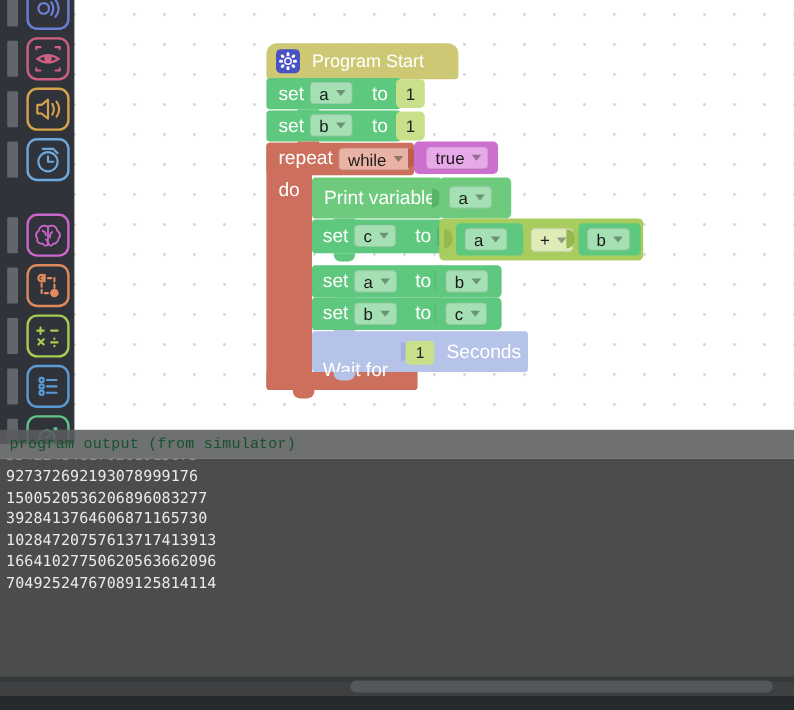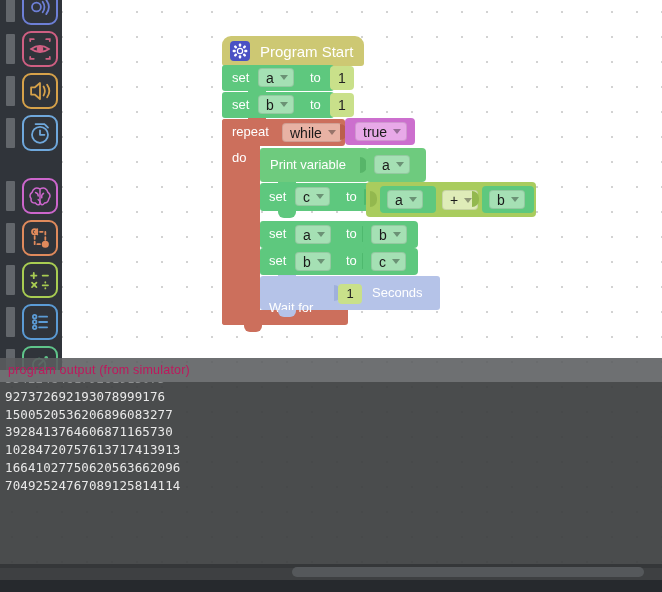--- a/index.html
+++ b/index.html
@@ -38,21 +38,21 @@
     position:absolute;left:22px;top:3px;width:36px;height:36px;
     border:2px solid currentColor;border-radius:9px;
     box-sizing:border-box;
   }
   .sb-icon svg{position:absolute;left:0;top:0;width:100%;height:100%;}
 
   
   .blocks{position:absolute;left:0;top:0;}
   .blk{position:absolute;box-sizing:border-box;}
   .lbl{
-    color:#ffffff;font-size:13px;line-height:1;
+    color:#ffffff;font-size:16px;line-height:1;
     white-space:nowrap;user-select:none;
   }
   .lbl-dark{color:#222;}
   
   .field{
     display:inline-flex;align-items:center;gap:4px;
     height:19px;padding:0 5px 0 7px;border-radius:4px;
     font-size:14px;color:#1a1a1a;box-sizing:border-box;
     border:1px solid rgba(0,0,0,.10);
   }
@@ -82,22 +82,22 @@
   .console{
     position:absolute;left:0;top:358px;width:662px;height:234px;
     overflow:hidden;
   }
   .console-hdr{
     position:absolute;left:0;top:0;width:662px;height:24px;
     background:rgba(90,92,94,.88);
   }
   .console-hdr span{
     position:absolute;left:8px;top:5px;
-    font-family:Liberation Sans, sans-serif;
-    font-size:12.5px;color:#be185d;letter-spacing:.2px;
+    font-family:Liberation Mono, monospace;
+    font-size:12.5px;color:#14532d;letter-spacing:.2px;
   }
   .console-body{
     position:absolute;left:0;top:24px;width:662px;height:186px;
     background:rgba(60,62,64,.93);
     overflow:hidden;
   }
   .console-line{
     font-family:"DejaVu Sans Mono","Liberation Mono",monospace;
     font-size:12.5px;color:#e9e9e9;line-height:17.8px;
     padding-left:5px;white-space:pre;letter-spacing:.1px;
@@ -120,21 +120,21 @@
 </style>
 </head>
 <body>
 
 <div id="app">
 
   <div class="canvas"></div>
 
   <div class="blocks">
 
-    <div class="blk hat" style="left:222px;top:36px;width:142px;height:30px;background:#cdc873;">
+    <div class="blk hat" style="left:222px;top:36px;width:160px;height:30px;background:#cdc873;">
       <div style="position:absolute;left:8px;top:5px;width:20px;height:20px;background:#4a51c4;border-radius:4px;">
         <svg viewBox="0 0 20 20">
           <g fill="#ffffff">
             <circle cx="10" cy="10" r="3.2"></circle>
             <rect x="8.8" y="2.6" width="2.4" height="3.2" rx="1"></rect>
             <rect x="8.8" y="14.2" width="2.4" height="3.2" rx="1"></rect>
             <rect x="2.6" y="8.8" width="3.2" height="2.4" rx="1"></rect>
             <rect x="14.2" y="8.8" width="3.2" height="2.4" rx="1"></rect>
             <rect x="4.3" y="4.3" width="2.4" height="3.2" rx="1" transform="rotate(-45 5.5 5.9)"></rect>
             <rect x="13.3" y="12.5" width="2.4" height="3.2" rx="1" transform="rotate(-45 14.5 14.1)"></rect>

